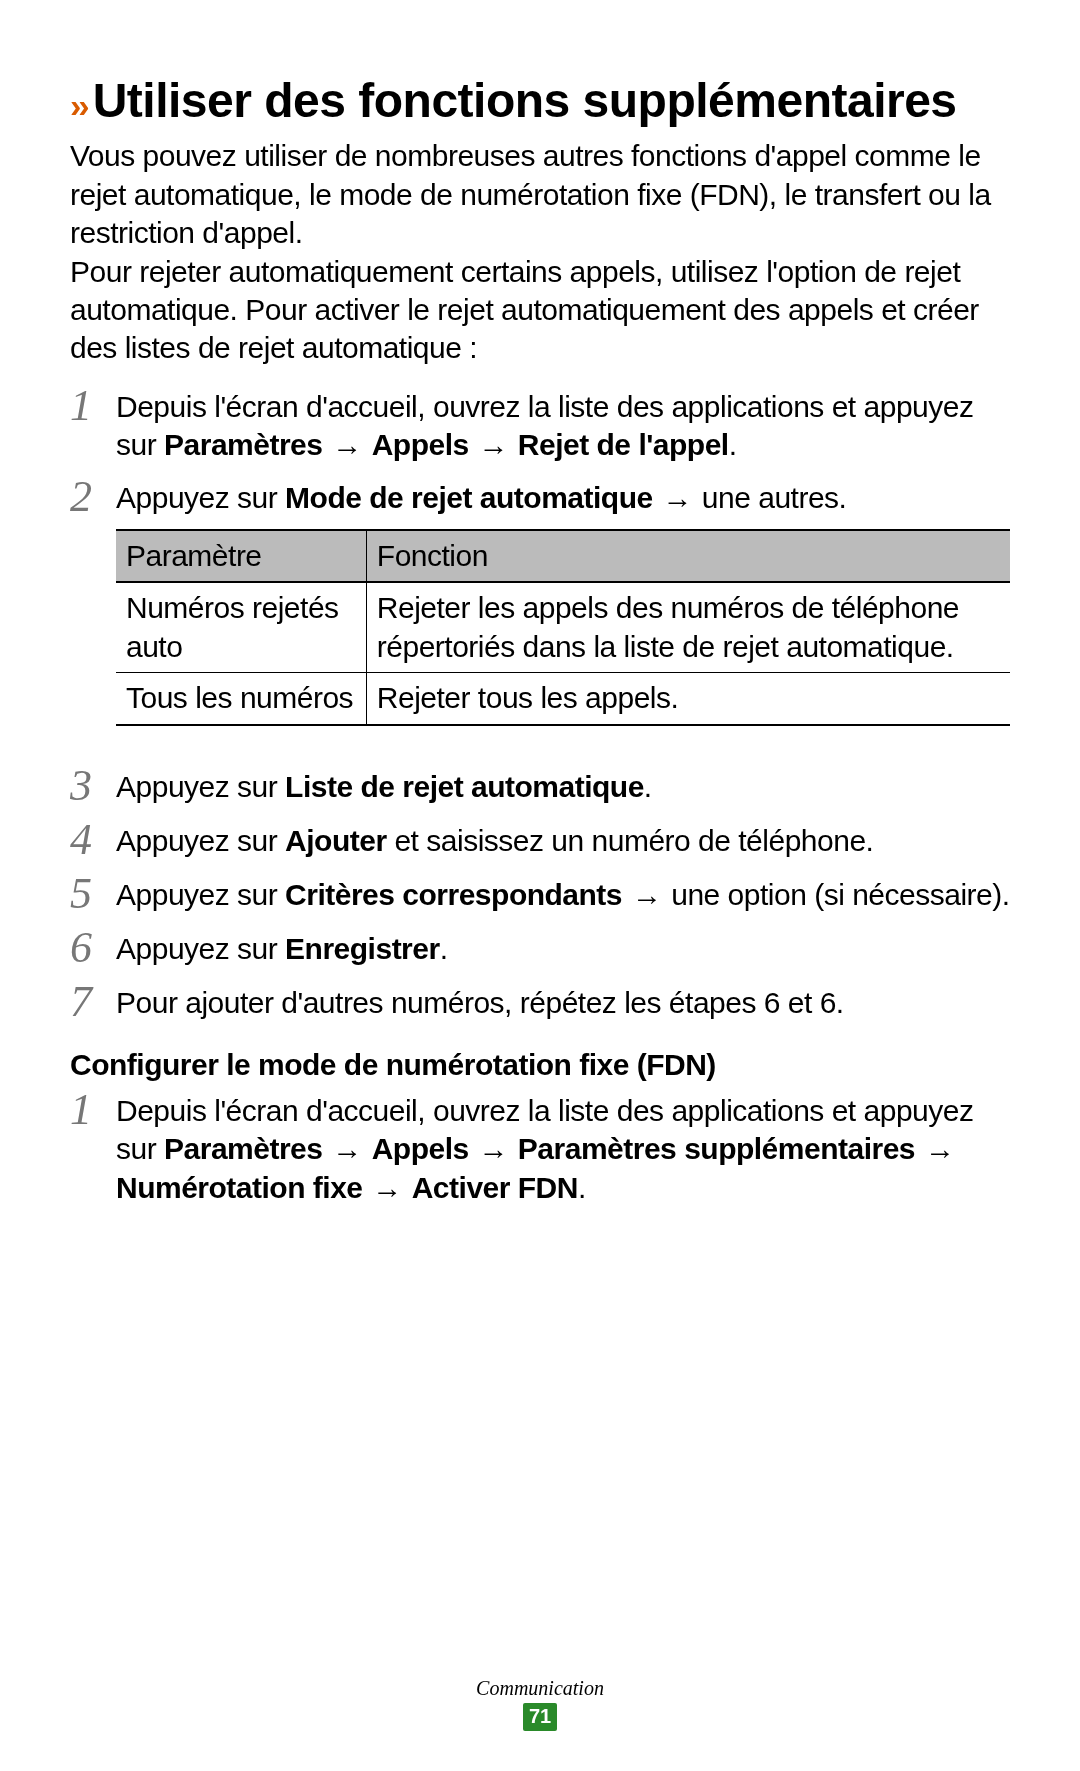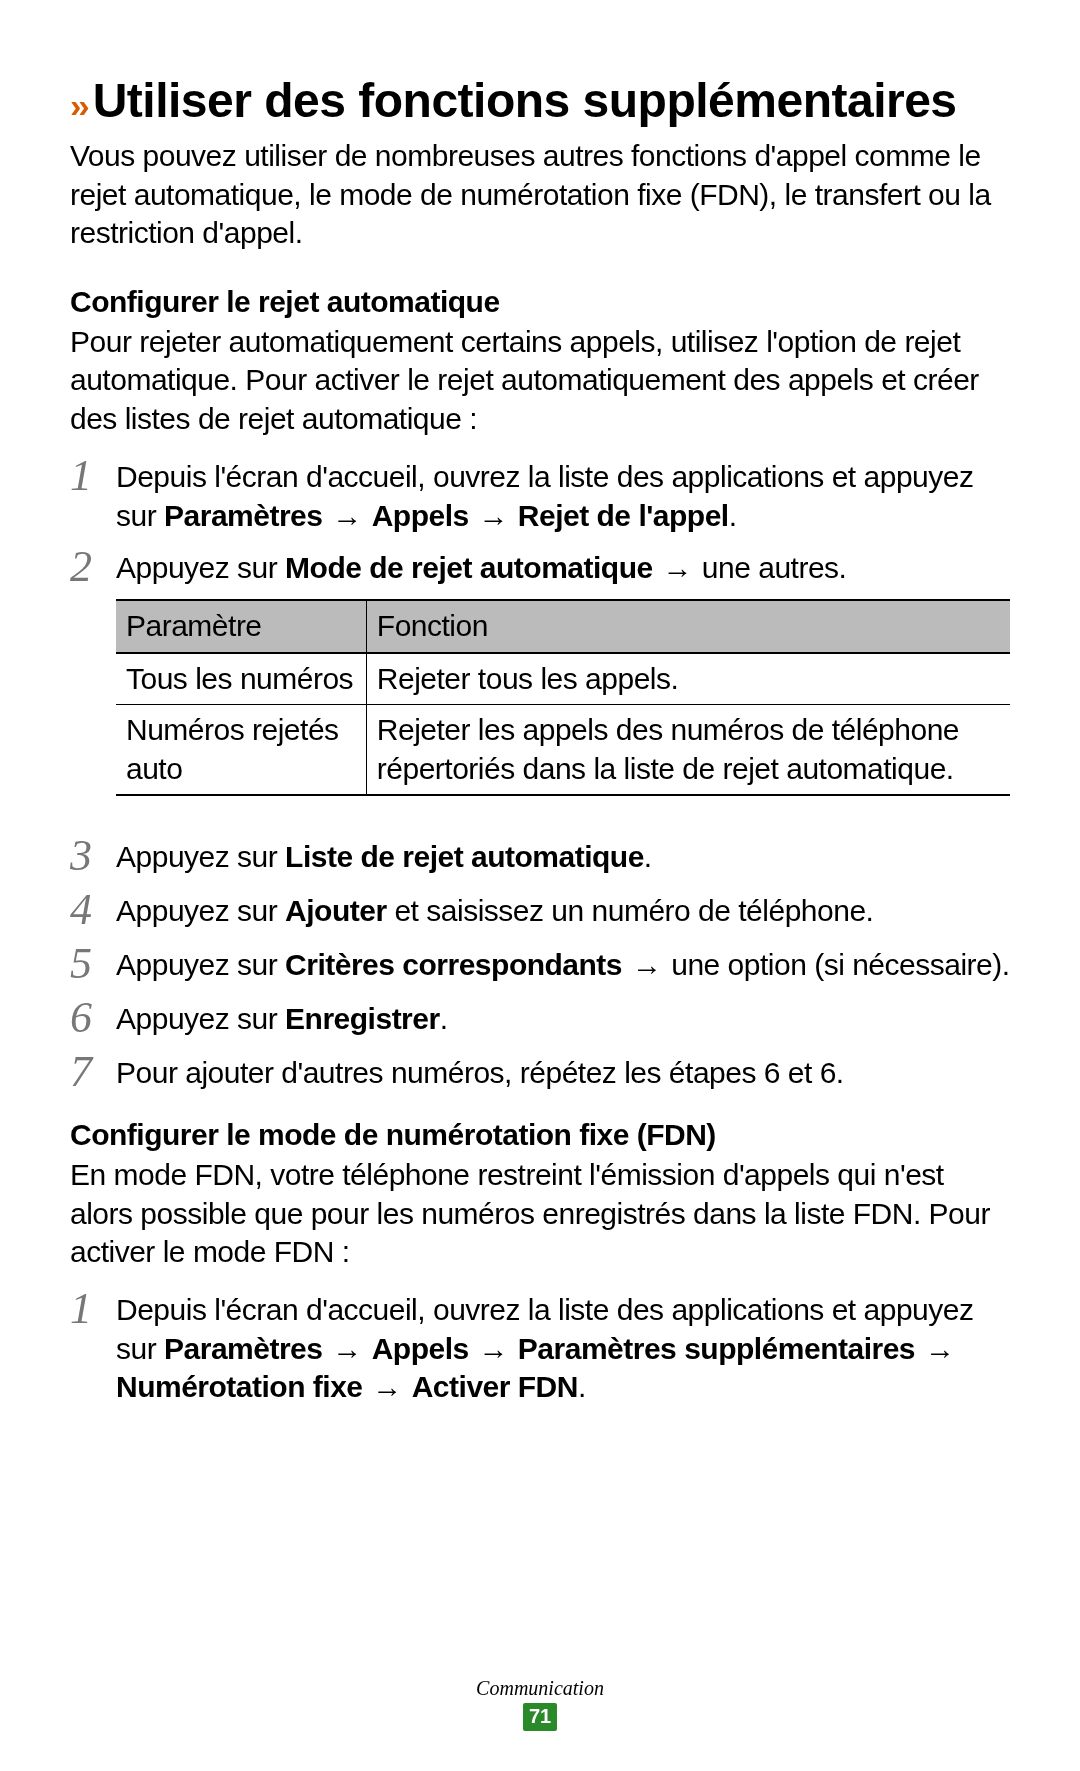--- a/index.html
+++ b/index.html
@@ -31,21 +31,20 @@
     letter-spacing: -3px;
   }
   .heading1 {
     font-size: 48px;
     font-weight: 700;
     letter-spacing: -0.5px;
   }
   .para {
     font-size: 30px;
     letter-spacing: -0.5px;
-    margin-bottom: 30px;
   }
   .heading2 {
     font-size: 30px;
     font-weight: 700;
     letter-spacing: -0.5px;
     margin-bottom: 2px;
   }
   .step {
     display: flex;
     margin-bottom: 8px;
@@ -131,21 +130,20 @@
 <body>
 
 <div class="page">
 
   <div class="heading-row">
     <span class="chevron">››</span>
     <span class="heading1">Utiliser des fonctions supplémentaires</span>
   </div>
   <div class="para">Vous pouvez utiliser de nombreuses autres fonctions d'appel comme le rejet automatique, le mode de numérotation fixe (FDN), le transfert ou la restriction d'appel.</div>
 
-  <div class="heading2">Configurer le rejet automatique</div>
   <div class="para" style="margin-bottom:14px;">Pour rejeter automatiquement certains appels, utilisez l'option de rejet automatique. Pour activer le rejet automatiquement des appels et créer des listes de rejet automatique :</div>
 
   <div class="step">
     <div class="stepnum">1</div>
     <div class="stepbody">
       <span>Depuis l'écran d'accueil, ouvrez la liste des applications et appuyez sur </span><span class="b">Paramètres</span><span class="b arrow"> → </span><span class="b">Appels</span><span class="b arrow"> → </span><span class="b">Rejet de l'appel</span><span>.</span>
     </div>
   </div>
 
   <div class="step">
@@ -157,27 +155,27 @@
         <colgroup>
             <col class="c1">
             <col>
           </colgroup>
         <tbody>
             <tr>
           <th>Paramètre</th>
           <th>Fonction</th>
         </tr>
         <tr class="row">
+          <td>Numéros rejetés auto</td>
+          <td>Rejeter les appels des numéros de téléphone répertoriés dans la liste de rejet automatique.</td>
+        </tr>
+        <tr class="row">
           <td>Tous les numéros</td>
           <td>Rejeter tous les appels.</td>
         </tr>
-        <tr class="row">
-          <td>Numéros rejetés auto</td>
-          <td>Rejeter les appels des numéros de téléphone répertoriés dans la liste de rejet automatique.</td>
-        </tr>
       </tbody>
         </table>
     </div>
   </div>
 
   <div class="section-gap"></div>
 
   <div class="step">
     <div class="stepnum">3</div>
     <div class="stepbody">
@@ -205,21 +203,20 @@
       <span>Appuyez sur </span><span class="b">Enregistrer</span><span>.</span>
     </div>
   </div>
 
   <div class="step" style="margin-bottom:22px;">
     <div class="stepnum">7</div>
     <div class="stepbody">Pour ajouter d'autres numéros, répétez les étapes 6 et 6.</div>
   </div>
 
   <div class="heading2">Configurer le mode de numérotation fixe (FDN)</div>
-  <div class="para" style="margin-bottom:14px;">En mode FDN, votre téléphone restreint l'émission d'appels qui n'est alors possible que pour les numéros enregistrés dans la liste FDN. Pour activer le mode FDN :</div>
 
   <div class="step">
     <div class="stepnum">1</div>
     <div class="stepbody">
       <span>Depuis l'écran d'accueil, ouvrez la liste des applications et appuyez sur </span><span class="b">Paramètres</span><span class="b arrow"> → </span><span class="b">Appels</span><span class="b arrow"> → </span><span class="b">Paramètres supplémentaires</span><span class="b arrow"> → </span><span class="b">Numérotation fixe</span><span class="b arrow"> → </span><span class="b">Activer FDN</span><span>.</span>
     </div>
   </div>
 
   <div class="footer">
     <div class="footer-label">Communication</div>

